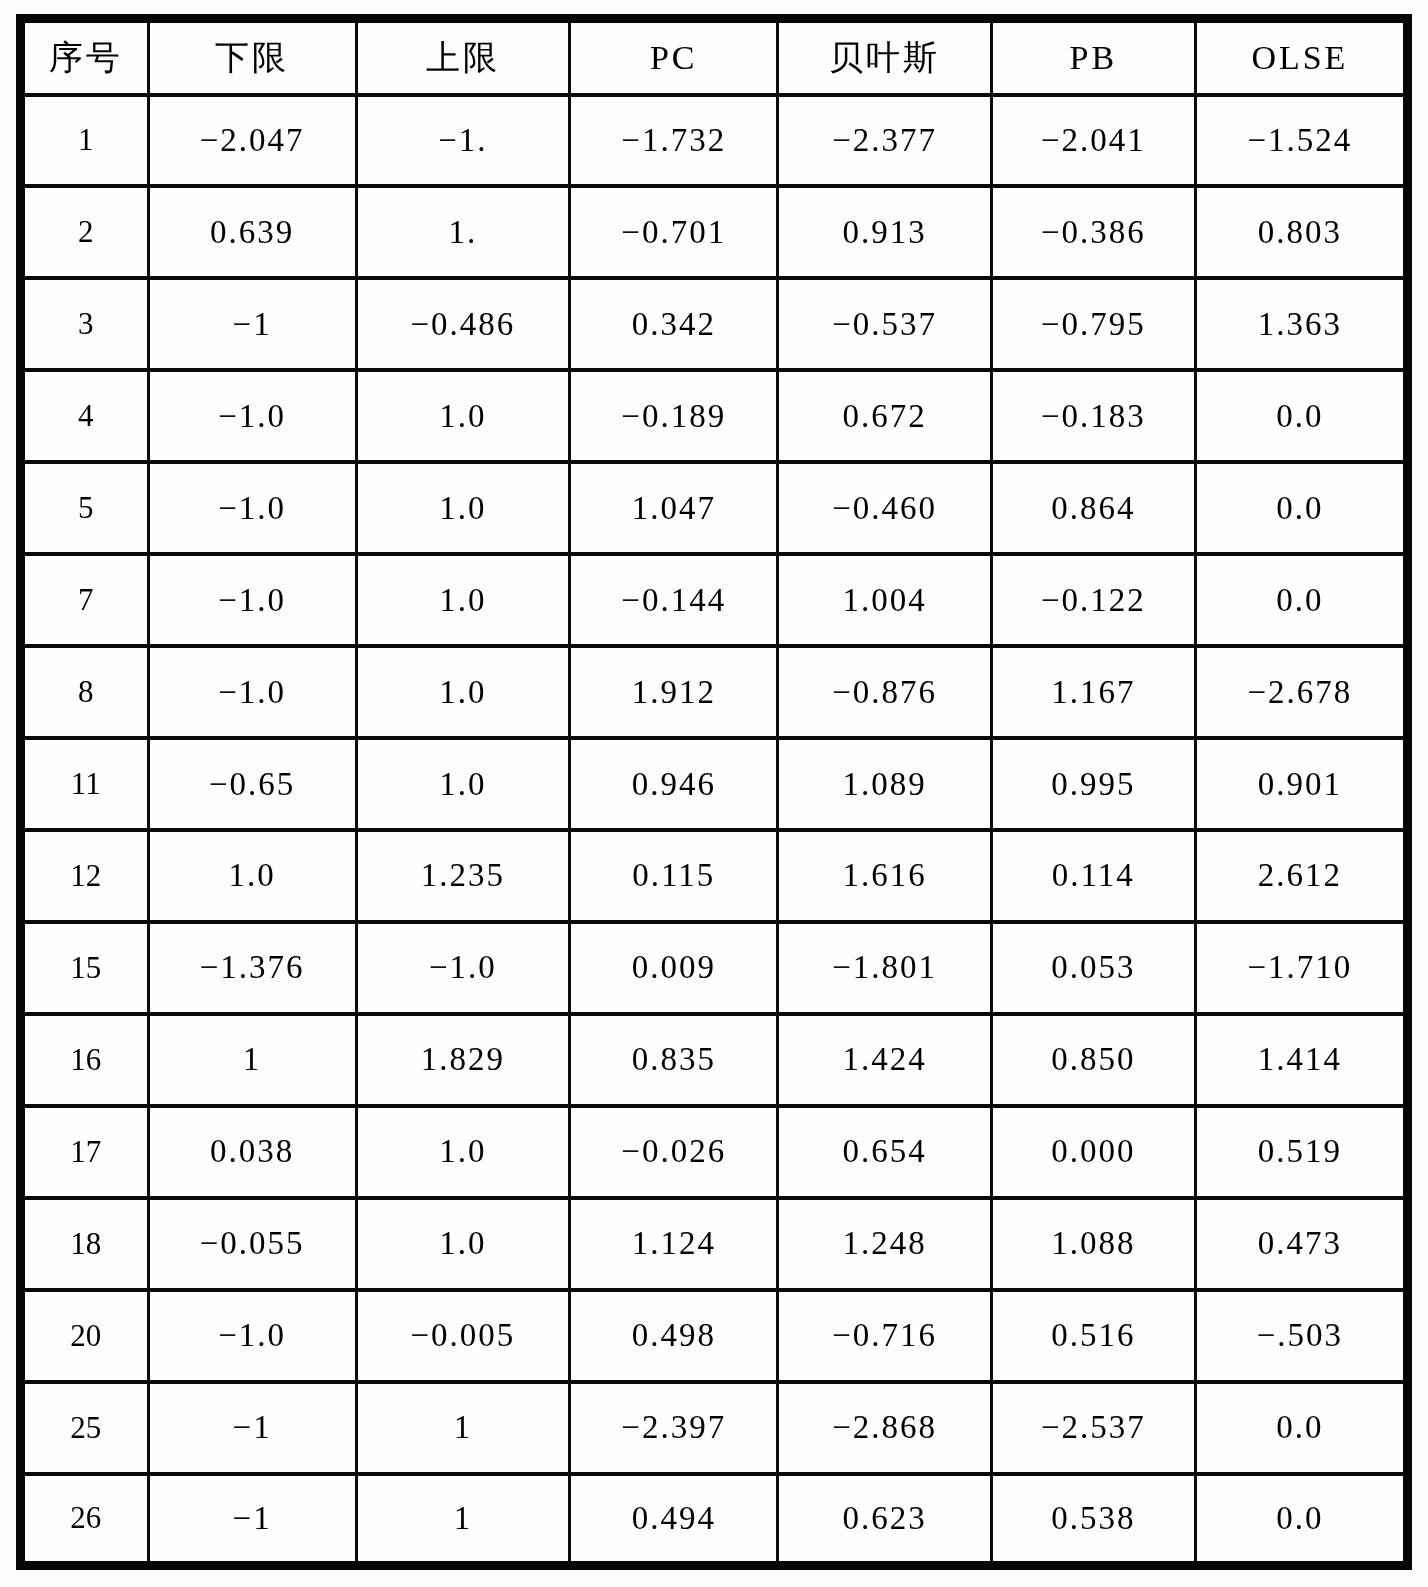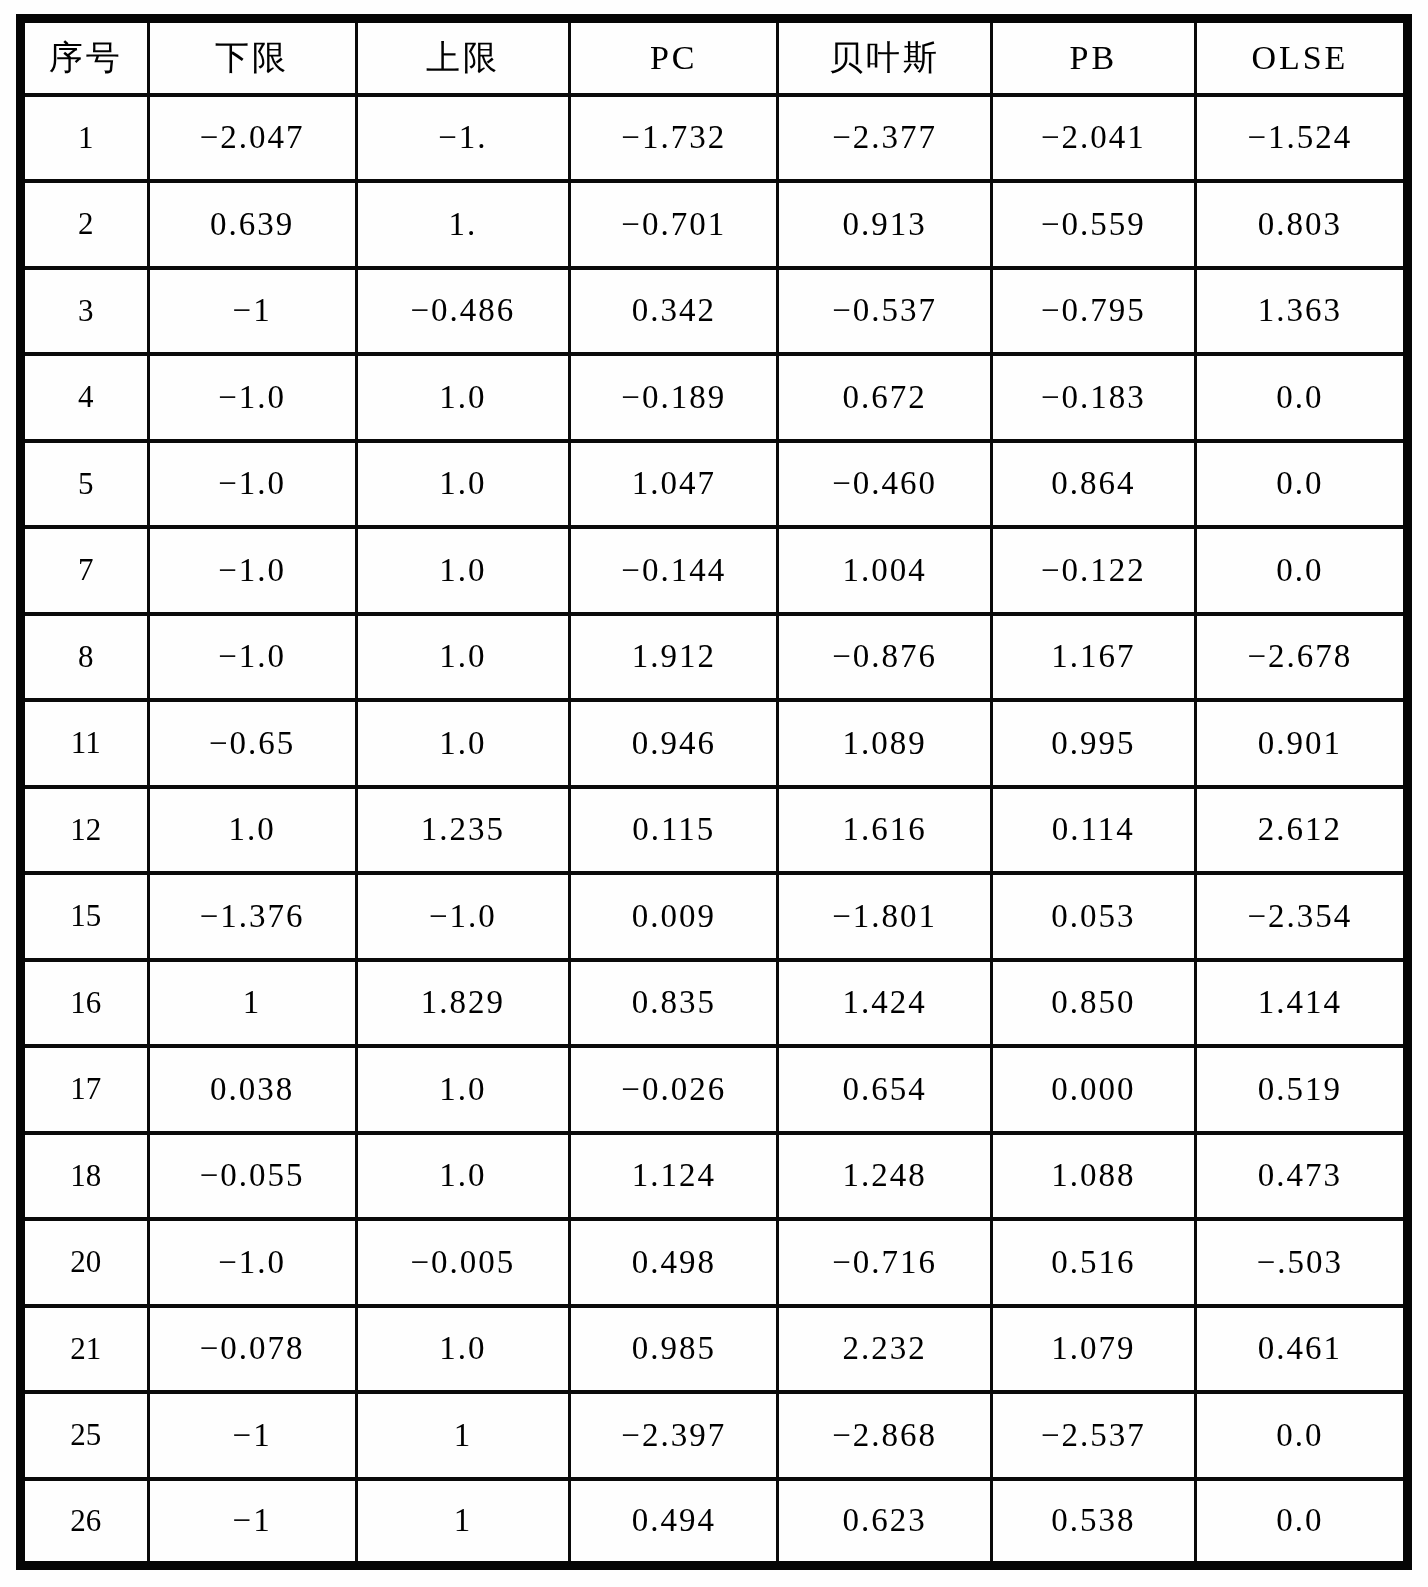--- a/index.html
+++ b/index.html
@@ -92,21 +92,21 @@
           <td>−2.377</td>
           <td>−2.041</td>
           <td>−1.524</td>
         </tr>
         <tr>
           <td>2</td>
           <td>0.639</td>
           <td>1.</td>
           <td>−0.701</td>
           <td>0.913</td>
-          <td>−0.559</td>
+          <td>−0.386</td>
           <td>0.803</td>
         </tr>
         <tr>
           <td>3</td>
           <td>−1</td>
           <td>−0.486</td>
           <td>0.342</td>
           <td>−0.537</td>
           <td>−0.795</td>
           <td>1.363</td>
@@ -165,21 +165,21 @@
           <td>0.114</td>
           <td>2.612</td>
         </tr>
         <tr>
           <td>15</td>
           <td>−1.376</td>
           <td>−1.0</td>
           <td>0.009</td>
           <td>−1.801</td>
           <td>0.053</td>
-          <td>−2.354</td>
+          <td>−1.710</td>
         </tr>
         <tr>
           <td>16</td>
           <td>1</td>
           <td>1.829</td>
           <td>0.835</td>
           <td>1.424</td>
           <td>0.850</td>
           <td>1.414</td>
         </tr>
@@ -204,29 +204,20 @@
         <tr>
           <td>20</td>
           <td>−1.0</td>
           <td>−0.005</td>
           <td>0.498</td>
           <td>−0.716</td>
           <td>0.516</td>
           <td>−.503</td>
         </tr>
         <tr>
-          <td>21</td>
-          <td>−0.078</td>
-          <td>1.0</td>
-          <td>0.985</td>
-          <td>2.232</td>
-          <td>1.079</td>
-          <td>0.461</td>
-        </tr>
-        <tr>
           <td>25</td>
           <td>−1</td>
           <td>1</td>
           <td>−2.397</td>
           <td>−2.868</td>
           <td>−2.537</td>
           <td>0.0</td>
         </tr>
         <tr>
           <td>26</td>

